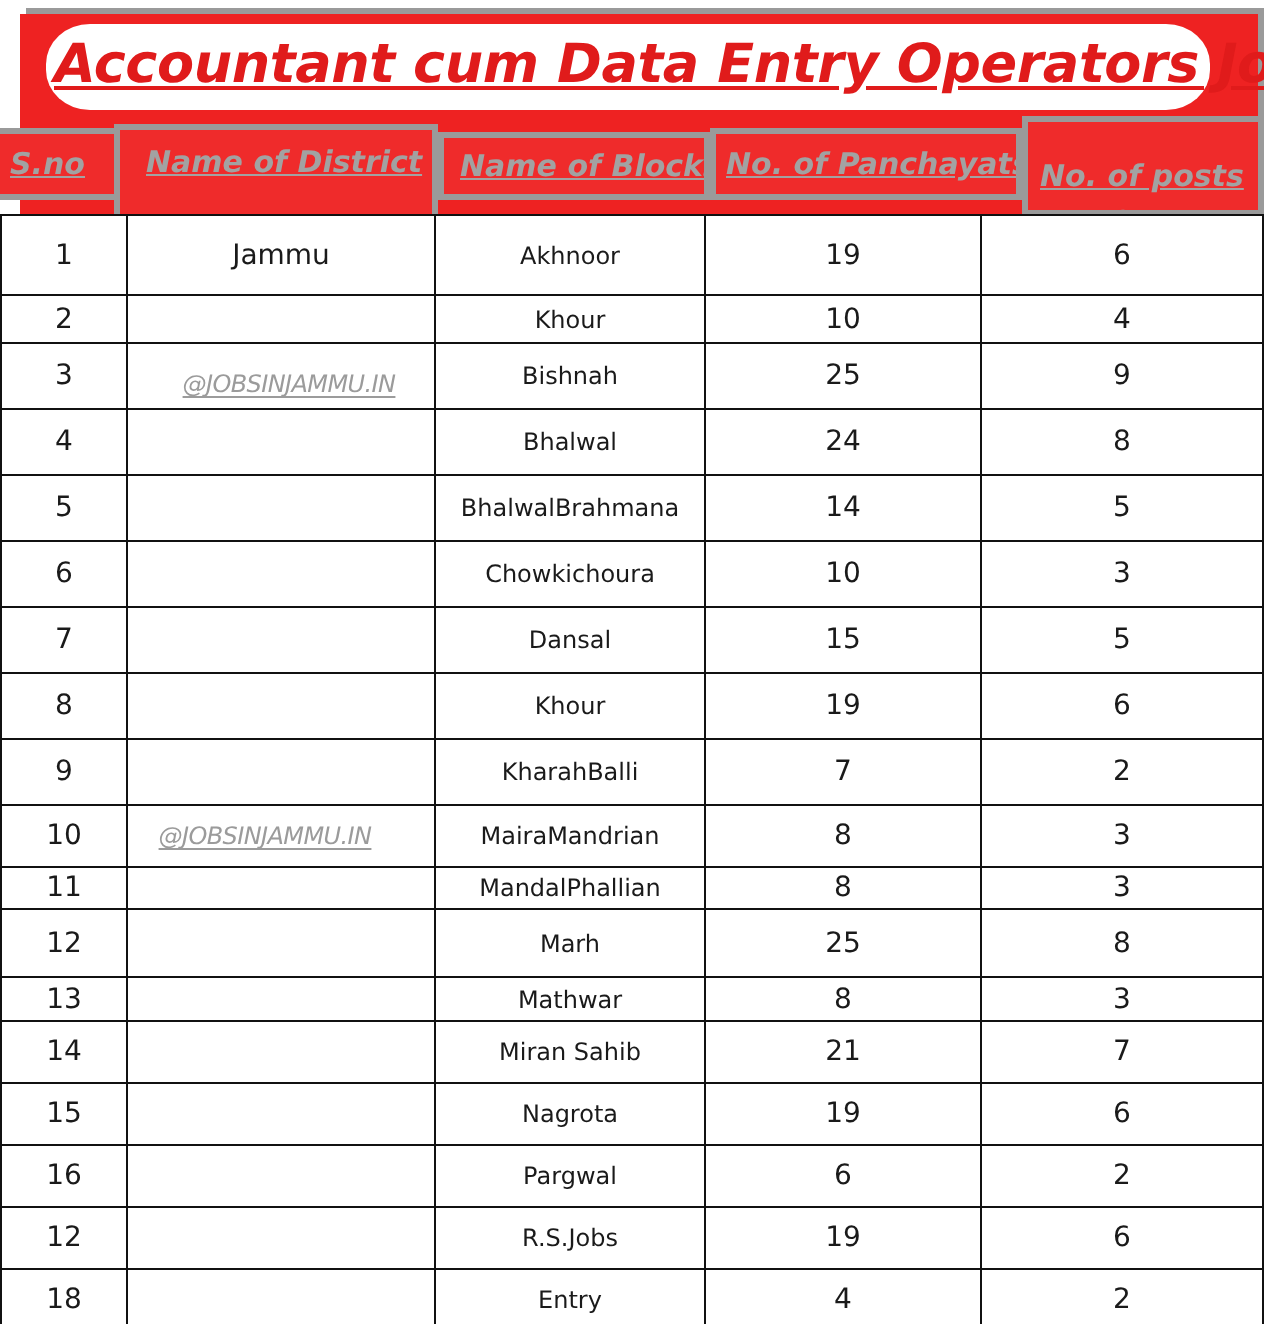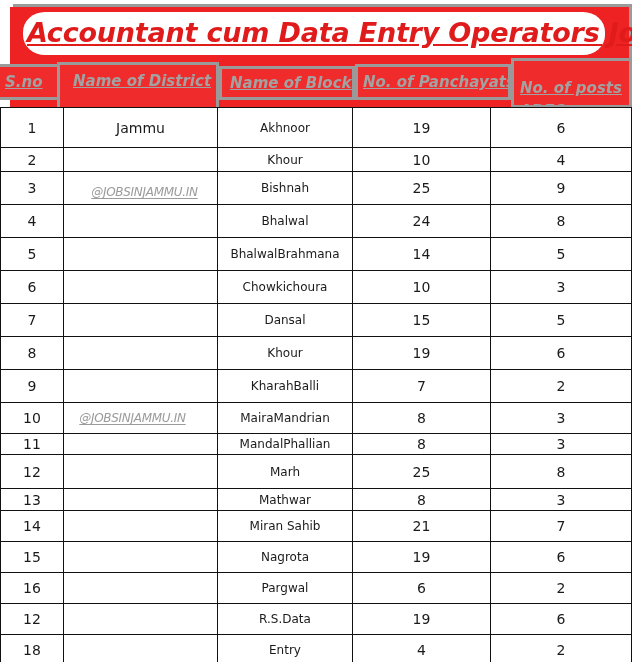--- a/index.html
+++ b/index.html
@@ -320,21 +320,21 @@
         <tr style="height: 31px;">
           <td class="sno">16</td>
           <td class="district"><span></span></td>
           <td class="block">Pargwal</td>
           <td class="panch">6</td>
           <td class="posts">2</td>
         </tr>
         <tr style="height: 31px;">
           <td class="sno">12</td>
           <td class="district"><span></span></td>
-          <td class="block">R.S.Data</td>
+          <td class="block">R.S.Jobs</td>
           <td class="panch">19</td>
           <td class="posts">6</td>
         </tr>
         <tr style="height: 30px;">
           <td class="sno">18</td>
           <td class="district"><span></span></td>
           <td class="block">Entry</td>
           <td class="panch">4</td>
           <td class="posts">2</td>
         </tr>

